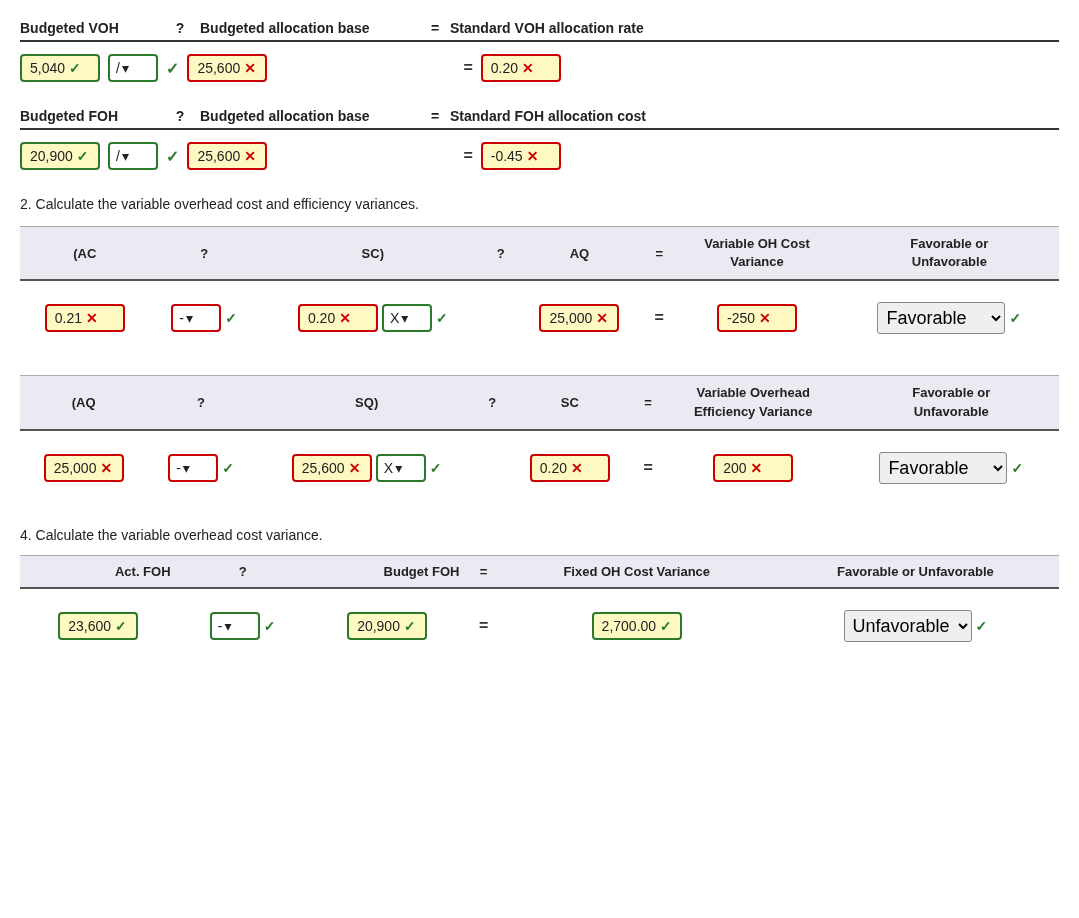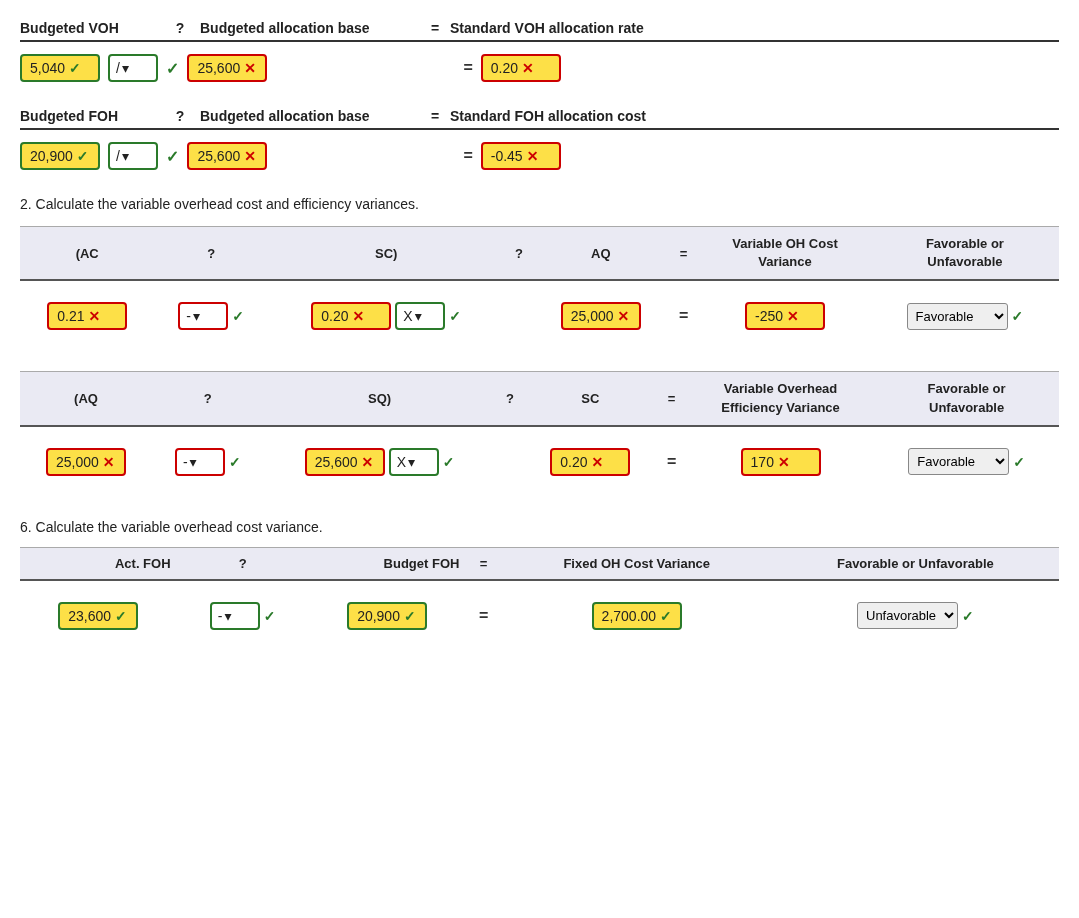--- a/index.html
+++ b/index.html
@@ -13,21 +13,21 @@
     }
 
     
     .input-box {
       border: 2px solid #c00;
       border-radius: 4px;
       padding: 4px 8px;
       display: inline-flex;
       align-items: center;
       gap: 4px;
-      background: #fde047;
+      background: #fef9c3;
       min-width: 80px;
       text-align: center;
     }
     .input-box.green-border {
       border-color: #2a7a2a;
     }
     .input-box .value { color: #222; }
     .x-icon { color: #c00; font-weight: bold; cursor: pointer; }
     .check-icon { color: #2a7a2a; font-weight: bold; }
 
@@ -106,21 +106,21 @@
       vertical-align: middle;
     }
     .s2-table .th-multiline {
       line-height: 1.4;
     }
 
     .dropdown-select {
       border: 1px solid #888;
       padding: 4px 4px;
       border-radius: 3px;
-      font-size: 13px;
+      font-size: 18px;
       min-width: 100px;
     }
   </style>
 </head>
 <body>
 
 <div class="top-formula">
   <div class="formula-label-row">
     <span style="width:140px; display:inline-block;">Budgeted VOH</span>
     <span style="width:40px; display:inline-block; text-align:center;">?</span>
@@ -308,39 +308,39 @@
         <div class="input-box">
           <span>0.20</span>
           <span class="x-icon">✕</span>
         </div>
       </td>
       <td>
         <span class="equals">=</span>
       </td>
       <td>
         <div class="input-box">
-          <span>170</span>
+          <span>200</span>
           <span class="x-icon">✕</span>
         </div>
       </td>
       <td>
         <div class="inline-flex">
           <select class="dropdown-select">
             <option>Favorable</option>
             <option>Unfavorable</option>
           </select>
           <span class="check-icon">✓</span>
         </div>
       </td>
     </tr>
   </tbody>
 </table>
 
 <div style="margin: 22px 0 12px 0;">
-  <p>6. Calculate the variable overhead cost variance.</p>
+  <p>4. Calculate the variable overhead cost variance.</p>
 </div>
 
 <table class="s2-table">
   <thead>
     <tr>
       <th style="text-align:right;">Act. FOH</th>
       <th>?</th>
       <th style="text-align:right;">Budget FOH</th>
       <th>=</th>
       <th>Fixed OH Cost Variance</th>

